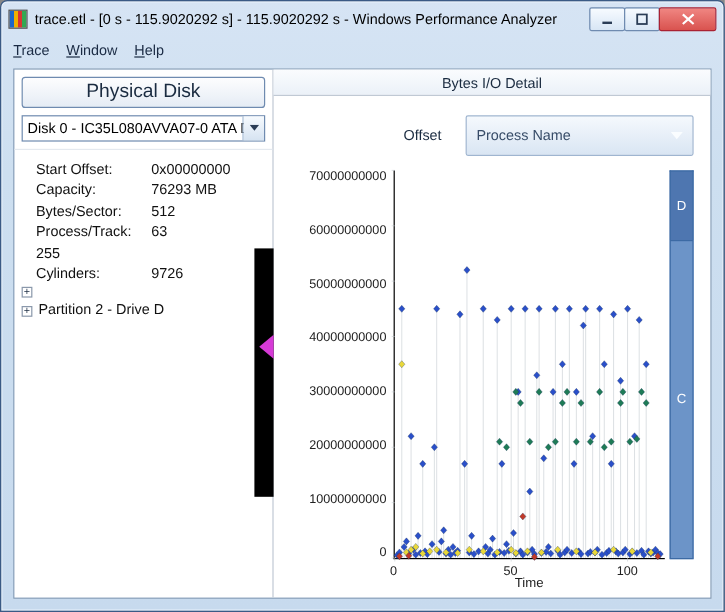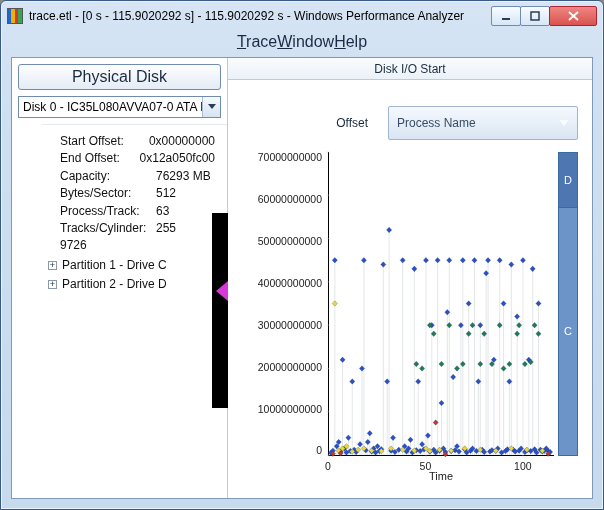--- a/index.html
+++ b/index.html
@@ -7,41 +7,41 @@
   .window { width: 604px; height: 510px; background: linear-gradient(180deg,#d6e4f4 0%,#cddff0 28%,#c7daee 100%); border: 1px solid #3a5a85; border-radius: 6px 6px 0 0; box-shadow: inset 0 0 0 1px #eaf2fb; position: relative; }
   .titlebar { height: 30px; display: flex; align-items: center; padding: 12px 6px; }
   .app-icon { width: 16px; height: 16px; margin-right: 6px; display: inline-block; background:
     linear-gradient(90deg,#1d67c9 0 25%, #f0b000 25% 50%, #d93333 50% 75%, #32a852 75% 100%);
     border: 1px solid #555; }
   .title-text { font-size: 12px; color: #000; flex: 1; white-space: nowrap; overflow: hidden; text-overflow: ellipsis; }
   .winbtns { display: flex; gap: 0; margin-left: auto; }
   .winbtn { width: 30px; height: 20px; border: 1px solid #6f8bb0; background: linear-gradient(#f7fbff,#d8e6f5); border-radius: 2px; display:flex; align-items:center; justify-content:center; font-size: 10px; color: #2b3d56; margin-left: -1px; }
   .winbtn.close { width: 48px; background: linear-gradient(#f08682,#d9534f); border-color: #a23; color: #fff; font-weight: bold; }
   .winbtn svg { display:block; }
-  .menubar { height: 22px; padding: 0 10px; display:flex; align-items:center; font-size: 16px; color: #1b2b44; justify-content: center; }
+  .menubar { height: 22px; padding: 0 10px; display:flex; gap: 14px; align-items:center; font-size: 12px; color: #1b2b44; }
   .menubar span u { text-decoration: underline; }
   .client { position:absolute; left:10px; top:56px; right:10px; bottom:10px; background:#fff; border:1px solid #7f99b6; display:flex; }
   .leftpane { width: 216px; border-right: 1px solid #c0c9d4; display:flex; flex-direction:column; }
   .leftpane .header { padding: 6px; }
   .btn { width: 100%; height: 26px; border: 1px solid #6f8bb0; border-radius: 3px; background: linear-gradient(#fdfdfe,#e5ecf5); font-size: 16px; color:#1a2b40; display:flex; align-items:center; justify-content:center; }
   .selectwrap { margin-top: 6px; position:relative; }
   .selectbox { width:100%; height:22px; border:1px solid #6f8bb0; background:#fff; font-size:12px; padding: 2px 22px 2px 4px; display:flex; align-items:center; white-space:nowrap; overflow:hidden; }
   .selectbox .caret { position:absolute; right:1px; top:1px; bottom:1px; width:18px; border-left:1px solid #a9bed7; background:linear-gradient(#f6fafe,#d6e3f1); display:flex; align-items:center; justify-content:center; }
-  .disk-info { padding: 8px 12px 8px 18px; font-size: 12px; line-height:1.45; color:#111; border-top:1px solid #e4e9ef; flex:1;margin-left:30px; }
+  .disk-info { padding: 8px 12px 8px 18px; font-size: 12px; line-height:1.45; color:#111; border-top:1px solid #e4e9ef; flex:1; }
   .disk-info .row { display:flex; }
   .disk-info .lab { width: 96px; }
   .disk-info .tree-row { display:flex; align-items:center; margin-left:-12px; margin-top:2px; }
   .expander { width:9px; height:9px; border:1px solid #8a98ab; display:inline-flex; align-items:center; justify-content:center; font-size:9px; line-height:1; color:#1a2b40; margin-right:5px; background:#fff; }
   .rightpane { flex:1; display:flex; flex-direction:column; position:relative; }
   .rtitle { height:22px; border-bottom:1px solid #c0c9d4; background:linear-gradient(#fafcfe,#ebf1f8); font-size:12px; color:#1a2b40; display:flex; align-items:center; justify-content:center; }
-  .legend-row { padding:26px 14px 2px 0; display:flex; align-items:center; justify-content:flex-end; gap:20px; font-size:12px; color:#1a2b40; }
+  .legend-row { padding:16px 14px 2px 0; display:flex; align-items:center; justify-content:flex-end; gap:20px; font-size:12px; color:#1a2b40; }
   .ylab { width:58px; text-align:right; }
   .dropdown { width:190px; height:34px; background:linear-gradient(#f5f9fd,#d9e5f3); border:1px solid #9fb5d0; border-radius:2px; display:flex; align-items:center; padding:0 8px; color:#374c68; position:relative; }
   .dropdown .tri { margin-left:auto; }
-  .chartwrap { flex:1; position:relative; margin: 4px 8px 16px 0; }
+  .chartwrap { flex:1; position:relative; margin: 4px 8px 6px 0; }
   .yticks { position:absolute; left:0; top:6px; bottom:26px; width:94px; display:flex; flex-direction:column; justify-content:space-between; font-size:10.5px; color:#222; text-align:right; }
   .yticks div { line-height:1; }
   .plot { position:absolute; left:100px; right:30px; top:6px; bottom:26px; border-left:1px solid #000; border-bottom:1px solid #000; }
   .xticks { position:absolute; left:100px; right:30px; bottom:0; height:22px; font-size:10.5px; color:#222; }
   .xticks .xl { position:absolute; transform:translateX(-50%); }
   .xtitle { text-align:center; margin-top:10px; font-size:11px; }
   .partbar { position:absolute; right:6px; top:6px; bottom:26px; width:20px; display:flex; flex-direction:column; }
   .partseg { flex:1; border:1px solid #3c6aa4; display:flex; align-items:center; justify-content:center; color:#fff; font-size:11px; }
   .partseg.d { flex:0 0 18%; background:#4e76b0; border-bottom:none; }
   .partseg.c { background:#6c94c8; }
@@ -99,55 +99,50 @@
           </div>
         </div>
       </div>
 
       <div class="disk-info">
         <div class="row">
             <span class="lab">Start Offset:</span>
             <span>0x00000000</span>
           </div>
         <div class="row">
-            <span class="lab">End Offset:</span>
-            <span>0x12a050fc00</span>
-          </div>
-        <div class="row">
             <span class="lab">Capacity:</span>
             <span>76293 MB</span>
           </div>
         <div class="row">
             <span class="lab">Bytes/Sector:</span>
             <span>512</span>
           </div>
         <div class="row">
             <span class="lab">Process/Track:</span>
             <span>63</span>
           </div>
         <div class="row">
-            <span class="lab">Tracks/Cylinder:</span>
             <span>255</span>
           </div>
         <div class="row">
+            <span class="lab">Cylinders:</span>
             <span>9726</span>
           </div>
         <div class="tree-row">
           <span class="expander">+</span>
-          <span>Partition 1 - Drive C</span>
         </div>
         <div class="tree-row">
           <span class="expander">+</span>
           <span>Partition 2 - Drive D</span>
         </div>
       </div>
     </div>
 
     <div class="rightpane">
-      <div class="rtitle">Disk I/O Start</div>
+      <div class="rtitle">Bytes I/O Detail</div>
       <div class="legend-row">
         <span class="ylab">Offset</span>
         <div class="dropdown">
           <span>Process Name</span>
           <span class="tri">
             <svg width="10" height="7">
                 <path d="M0 0 L10 0 L5 6 Z" fill="#fafdff"></path>
               </svg>
           </span>
         </div>

